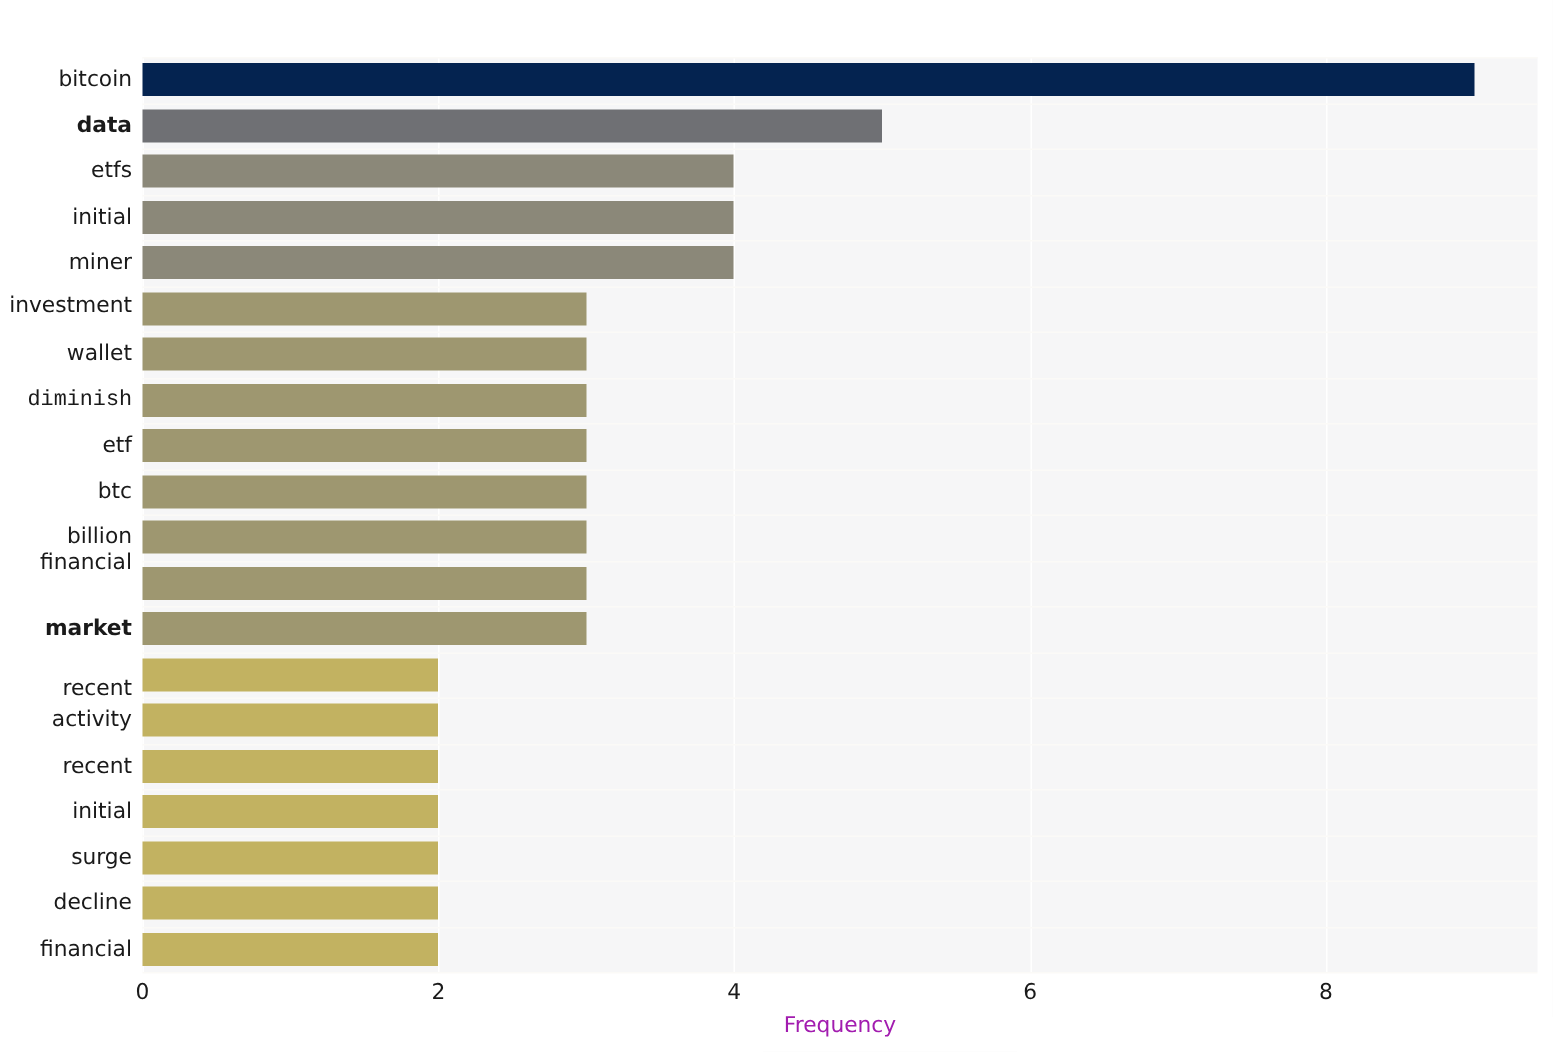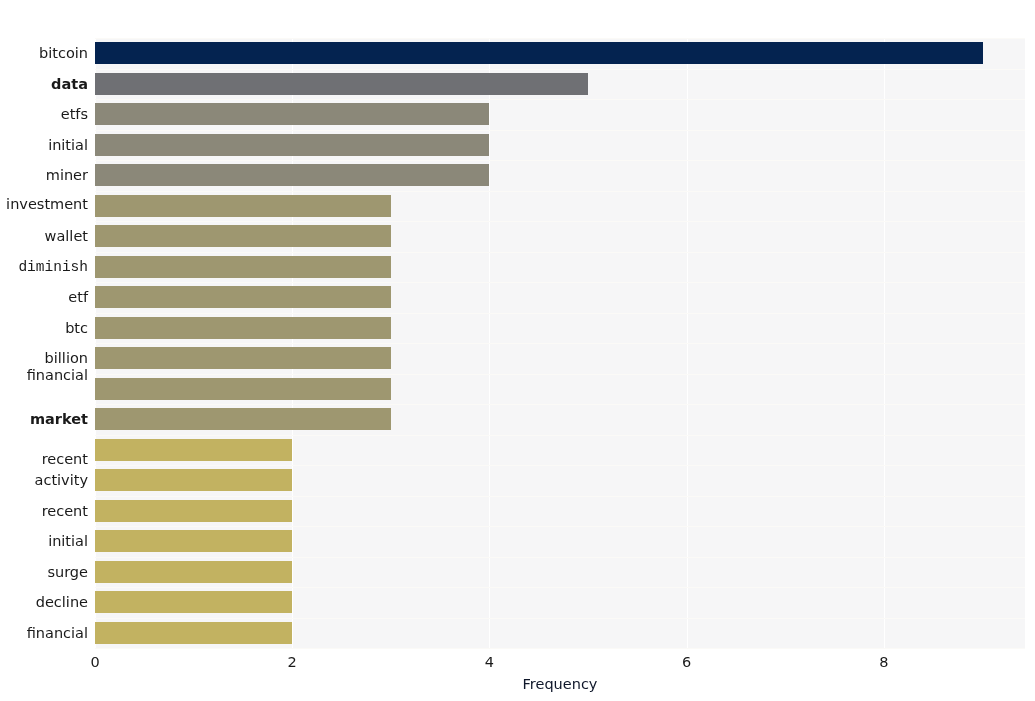--- a/index.html
+++ b/index.html
@@ -92,21 +92,21 @@
     font-size: 14.5px;
     color: #1a1a1a;
   }
   #x-axis-label {
     position: absolute;
     left: 95px;
     top: 28px;
     width: 930px;
     text-align: center;
     font-size: 14.5px;
-    color: #0f172a;
+    color: #a21caf;
   }
 </style>
 </head>
 <body>
 
 <div id="figure">
 
 
   <div id="y-axis">
       <div class="ytick" style="top: 8.25px;">bitcoin</div>

